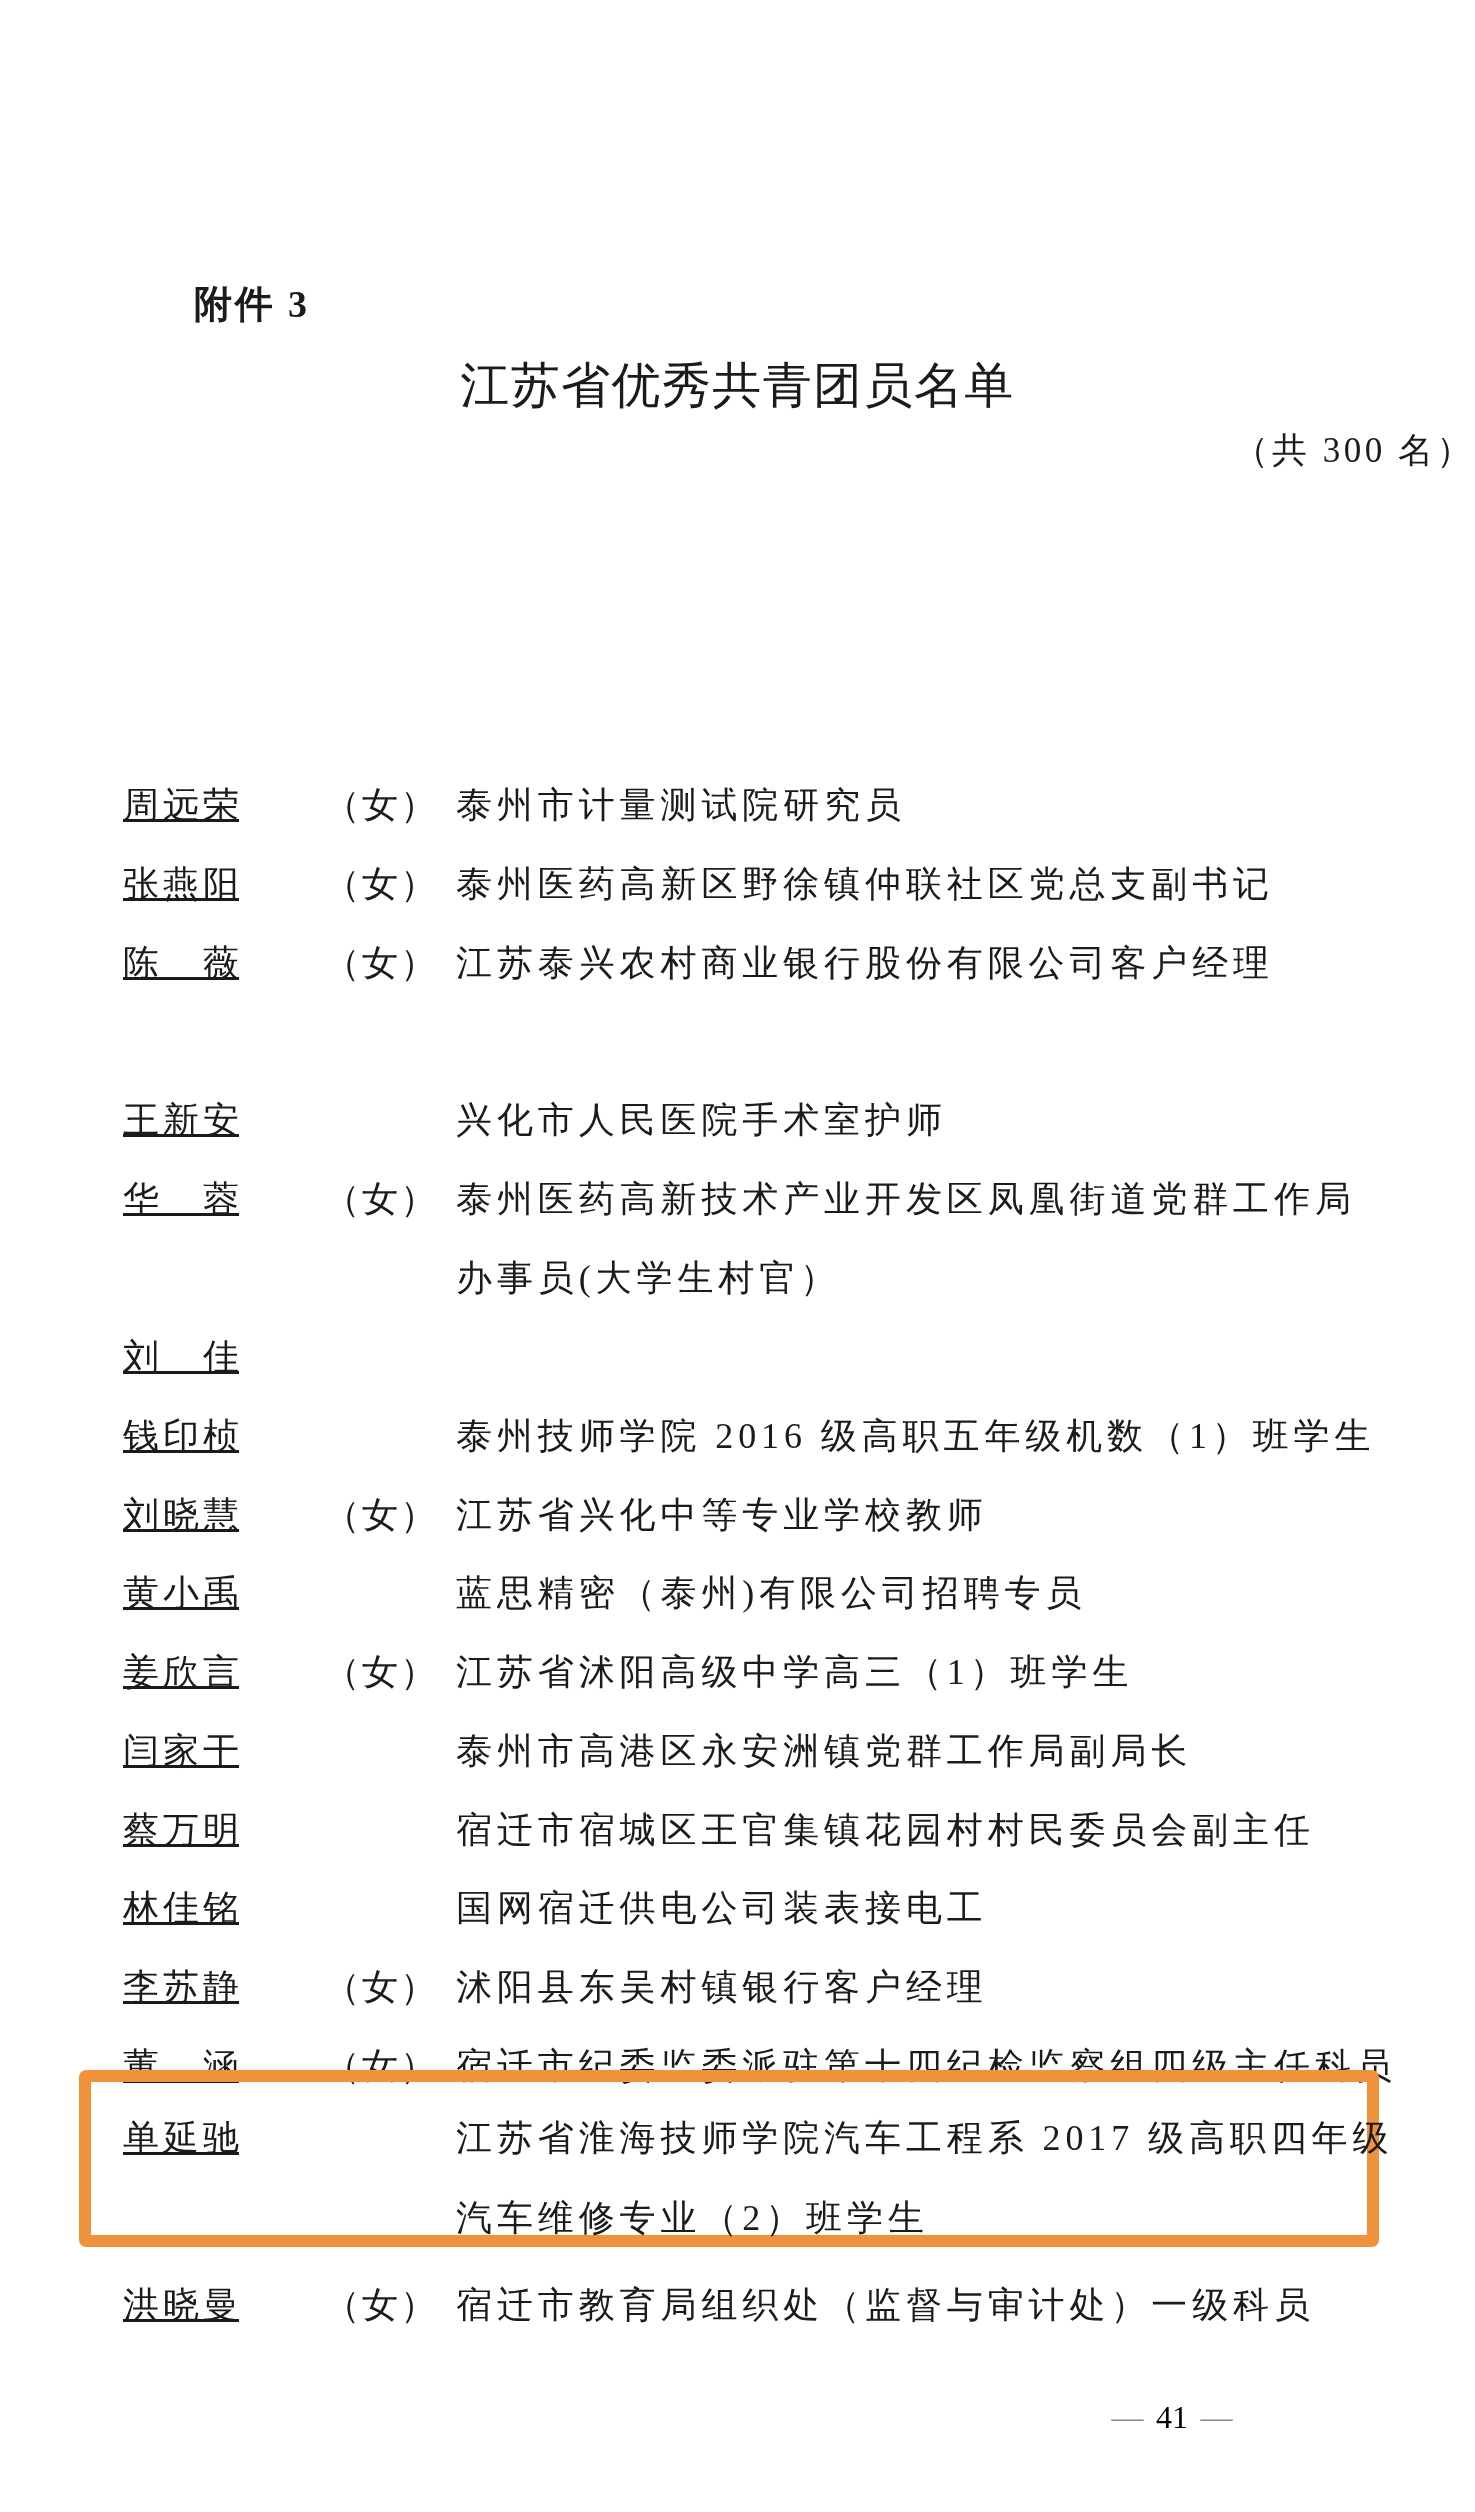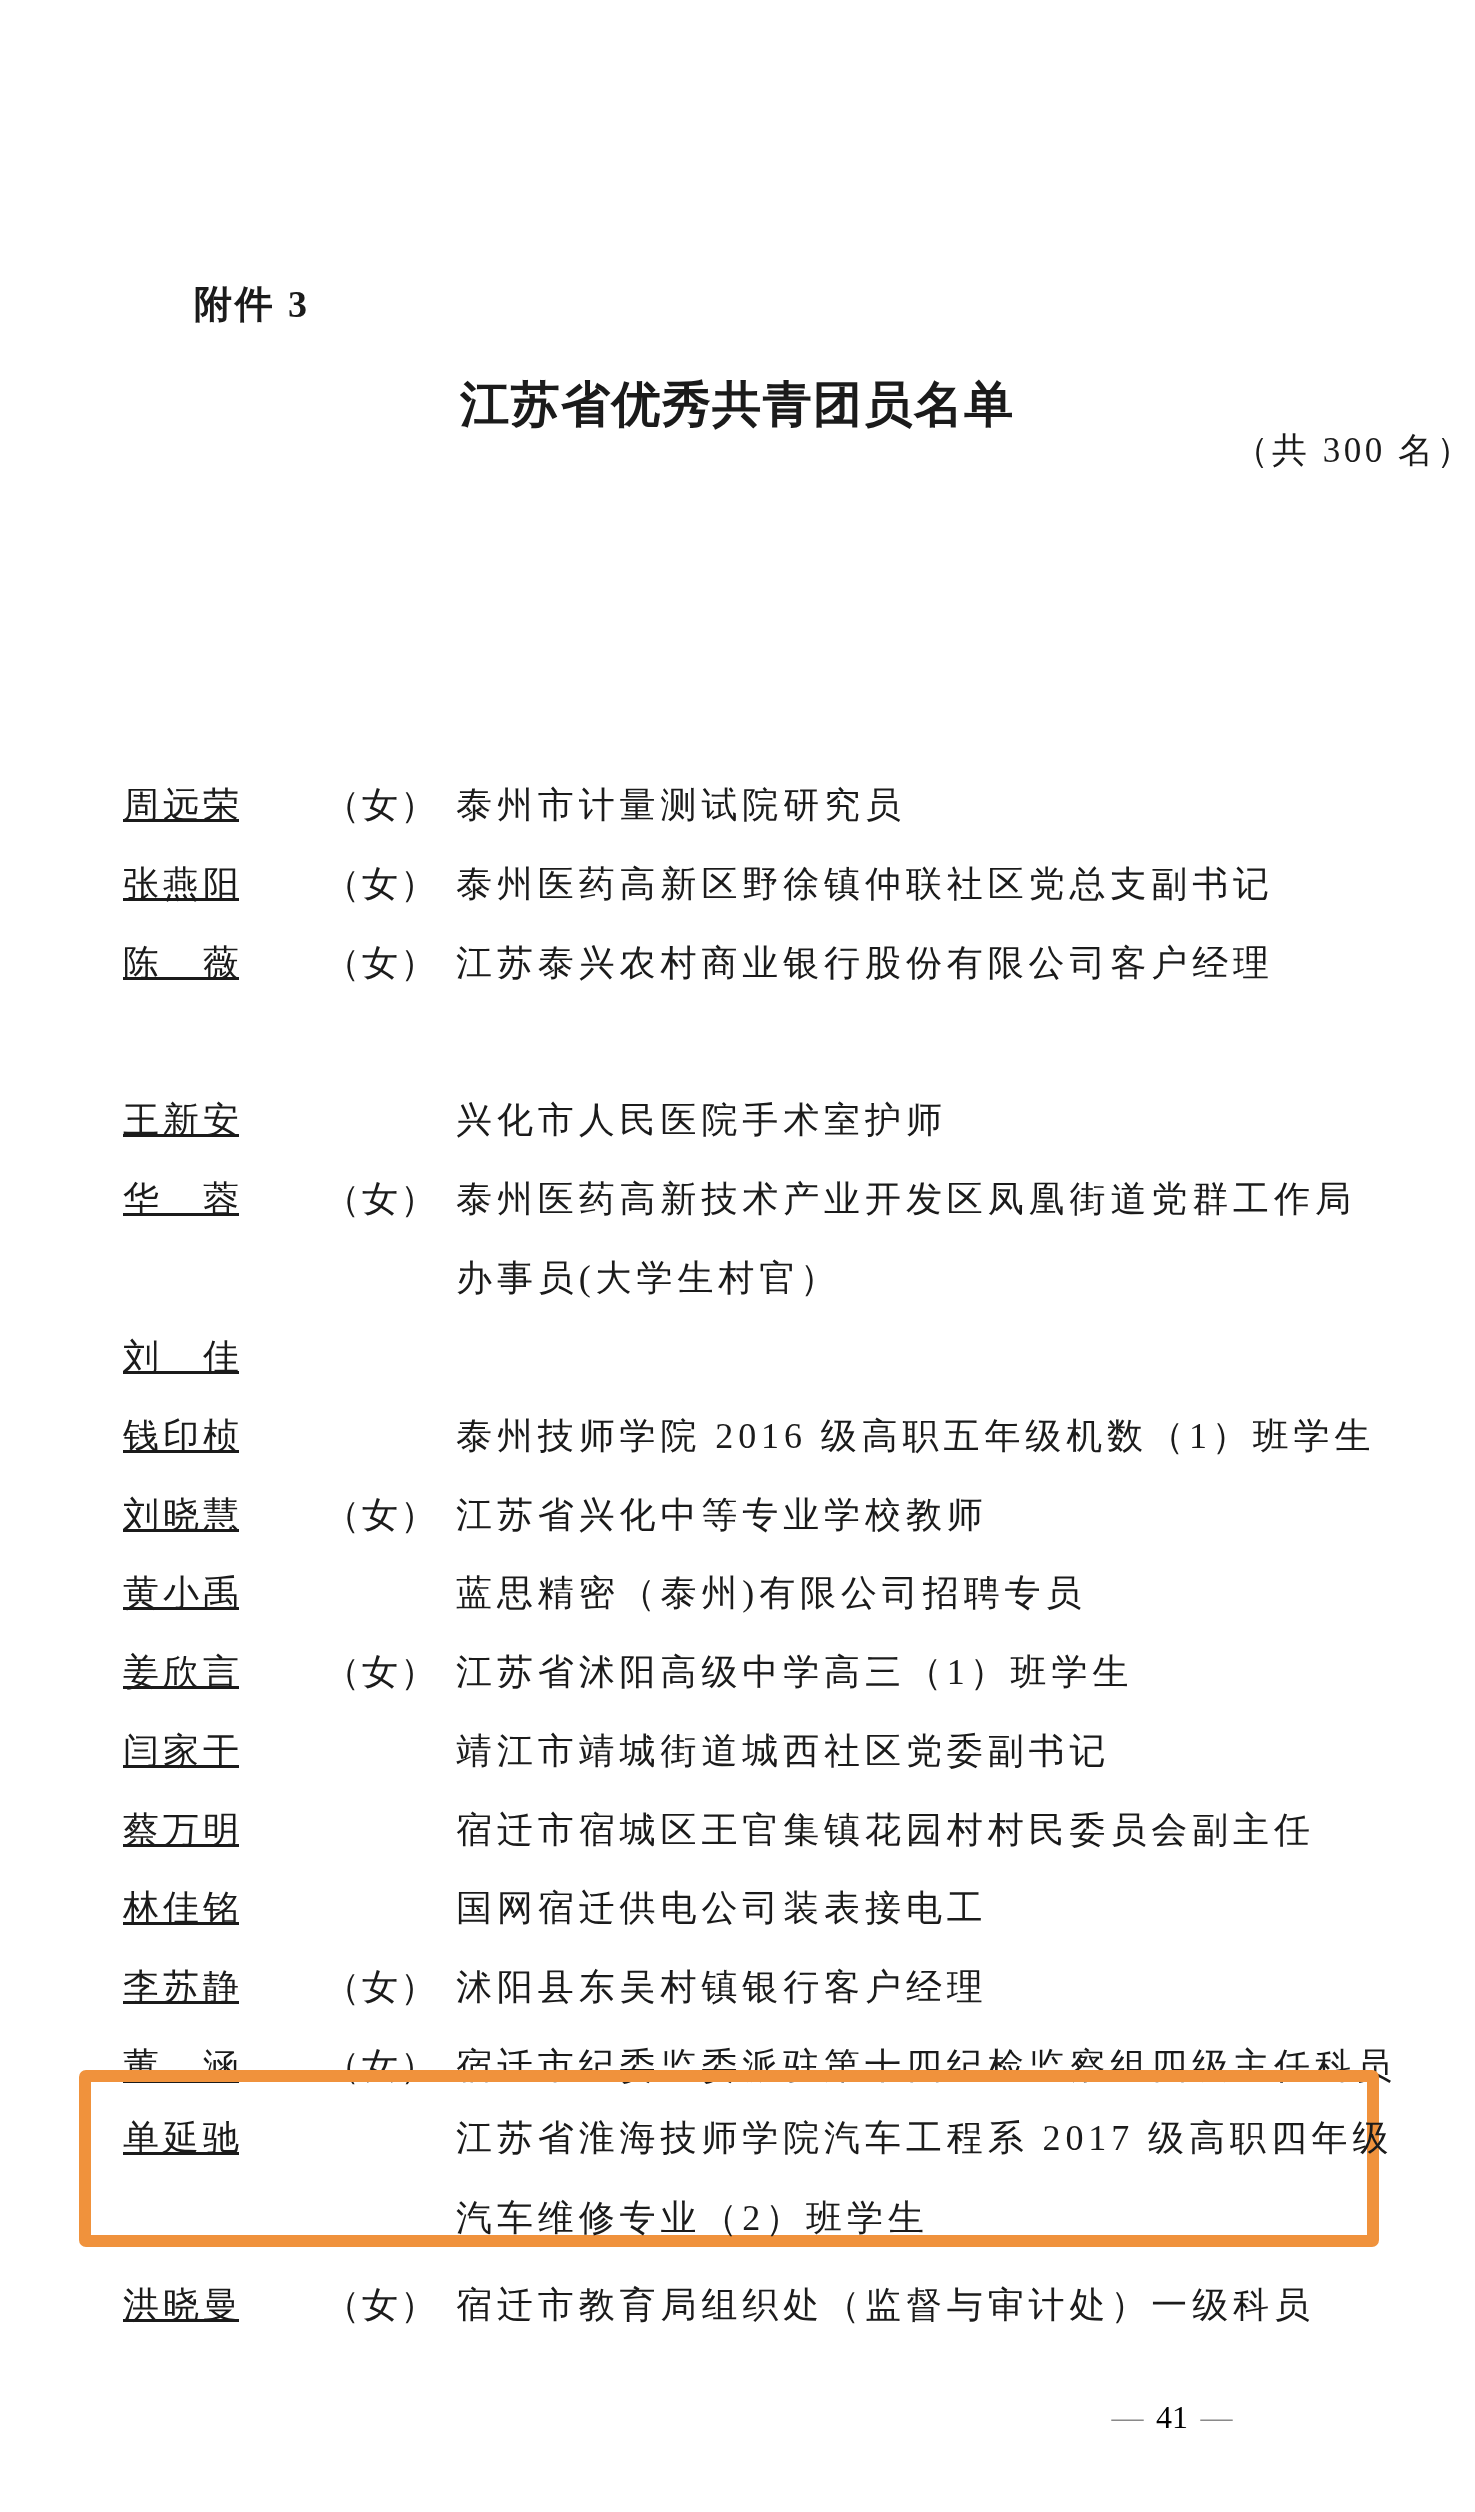--- a/index.html
+++ b/index.html
@@ -21,24 +21,23 @@
     letter-spacing: 2.8px;
     white-space: nowrap;
   }
   .doc-title {
     position: absolute;
     left: 0;
     top: 353px;
     width: 100%;
     text-align: center;
     font-size: 49px;
-    font-weight: bold;
+    font-weight: normal;
     letter-spacing: 1.4px;
     white-space: nowrap;
-    margin-top: 19px;
   }
   .doc-subtitle {
     position: absolute;
     left: 0;
     top: 427px;
     width: 100%;
     text-align: right;
     font-size: 35px;
     letter-spacing: 3.5px;
     white-space: nowrap;
@@ -161,21 +160,21 @@
 
   <div class="row" style="top:1648px">
     <span class="name">姜欣言</span>
     <span class="gender">（女）</span>
     <span class="desc">江苏省沭阳高级中学高三（1）班学生</span>
   </div>
 
   <div class="row" style="top:1727px">
     <span class="name">闫家干</span>
     <span class="gender"></span>
-    <span class="desc">靖江市靖城街道城西社区党委副书记</span>
+    <span class="desc">泰州市高港区永安洲镇党群工作局副局长</span>
   </div>
 
   <div class="row" style="top:1806px">
     <span class="name">蔡万明</span>
     <span class="gender"></span>
     <span class="desc">宿迁市宿城区王官集镇花园村村民委员会副主任</span>
   </div>
 
   <div class="row" style="top:1884px">
     <span class="name">林佳铭</span>

